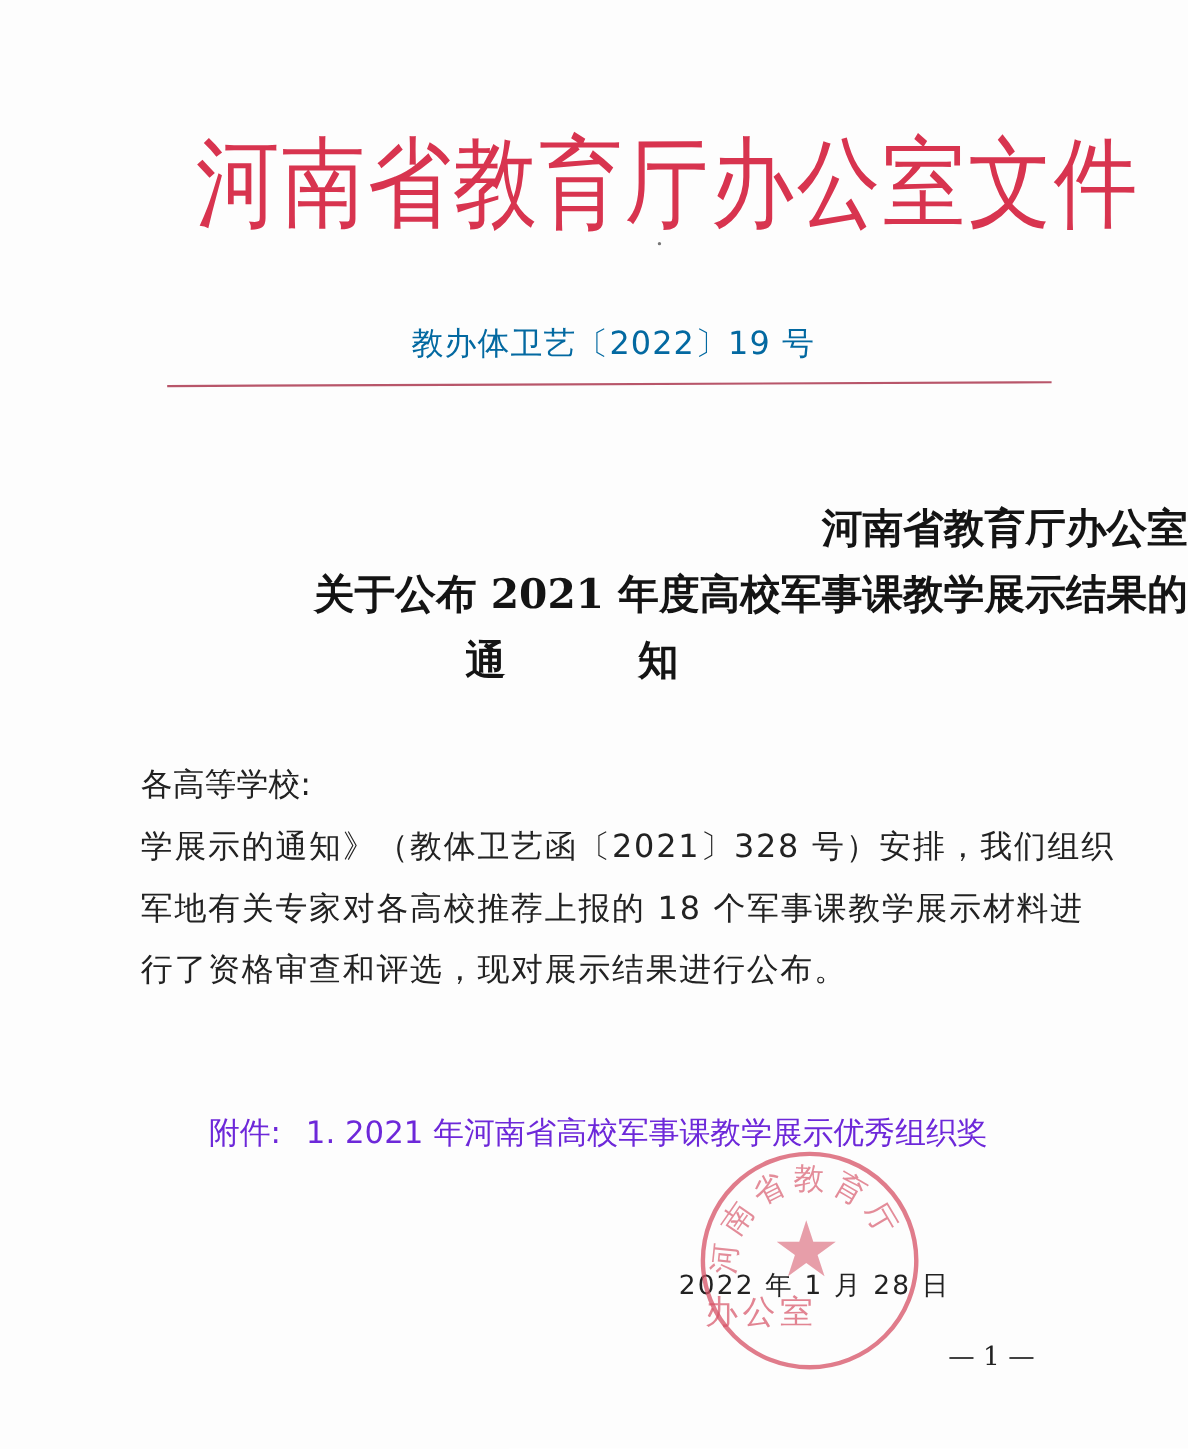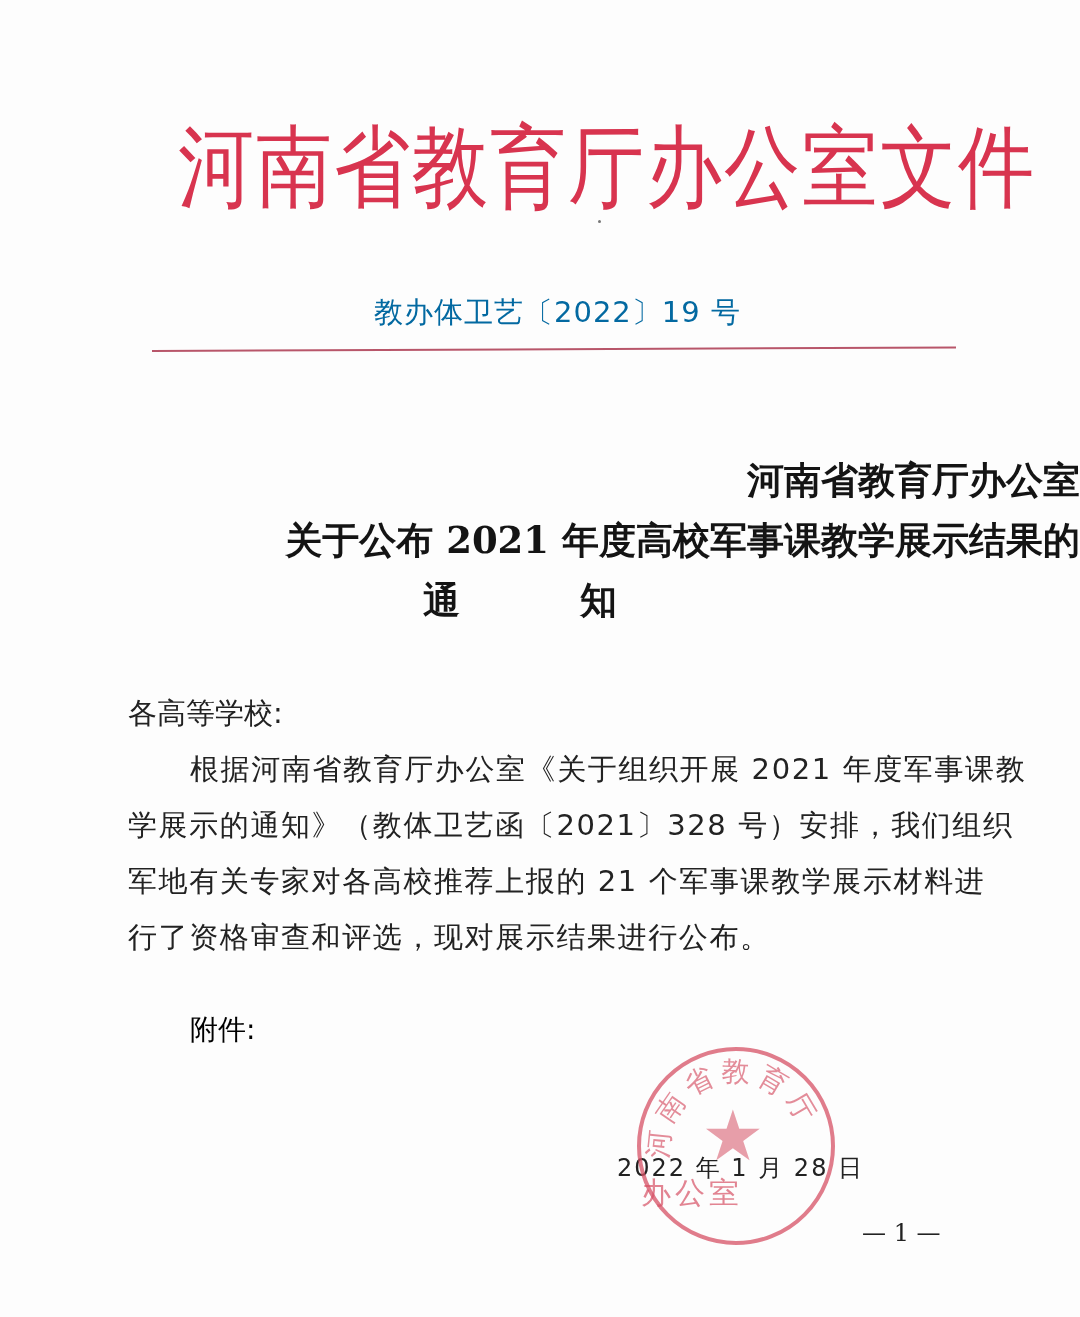--- a/index.html
+++ b/index.html
@@ -105,21 +105,21 @@
     .para .line.first {
       padding-left: 62px;
     }
     .attachments {
       position: absolute;
       left: 190px;
       top: 1002px;
       font-family: "DejaVu Sans", "Liberation Sans", sans-serif;
       font-size: 28px;
       line-height: 56px;
-      color: #000000;
+      color: #6d28d9;
       white-space: nowrap;
     }
     .attach-row {
       display: flex;
     }
     .attach-label {
       width: 88px;
       flex: none;
     }
     .attach-row.second .attach-item {
@@ -212,30 +212,30 @@
     <div class="title-line l2">关于公布 2021 年度高校军事课教学展示结果的</div>
     <div class="title-line l3">
       <span>通</span>
       <span>知</span>
     </div>
   </div>
 
   <div class="body-text">
     <div class="salutation">各高等学校:</div>
     <div class="para">
-      <span class="line first">根据河南省教育厅办公室《关于组织开展 2021 年度军事课教</span>
       <span class="line">学展示的通知》（教体卫艺函〔2021〕328 号）安排，我们组织</span>
-      <span class="line">军地有关专家对各高校推荐上报的 21 个军事课教学展示材料进</span>
+      <span class="line">军地有关专家对各高校推荐上报的 18 个军事课教学展示材料进</span>
       <span class="line">行了资格审查和评选，现对展示结果进行公布。</span>
     </div>
   </div>
 
   <div class="attachments">
     <div class="attach-row">
       <span class="attach-label">附件:</span>
+      <span class="attach-item">1. 2021 年河南省高校军事课教学展示优秀组织奖</span>
     </div>
   </div>
 
   <div class="date">2022 年 1 月 28 日</div>
 
   <div class="seal">
     <svg class="seal-arc" viewBox="0 0 190 190">
       <defs>
         <path id="sealArc" d="M 30 118 A 68 68 0 1 1 160 118"></path>
       </defs>

